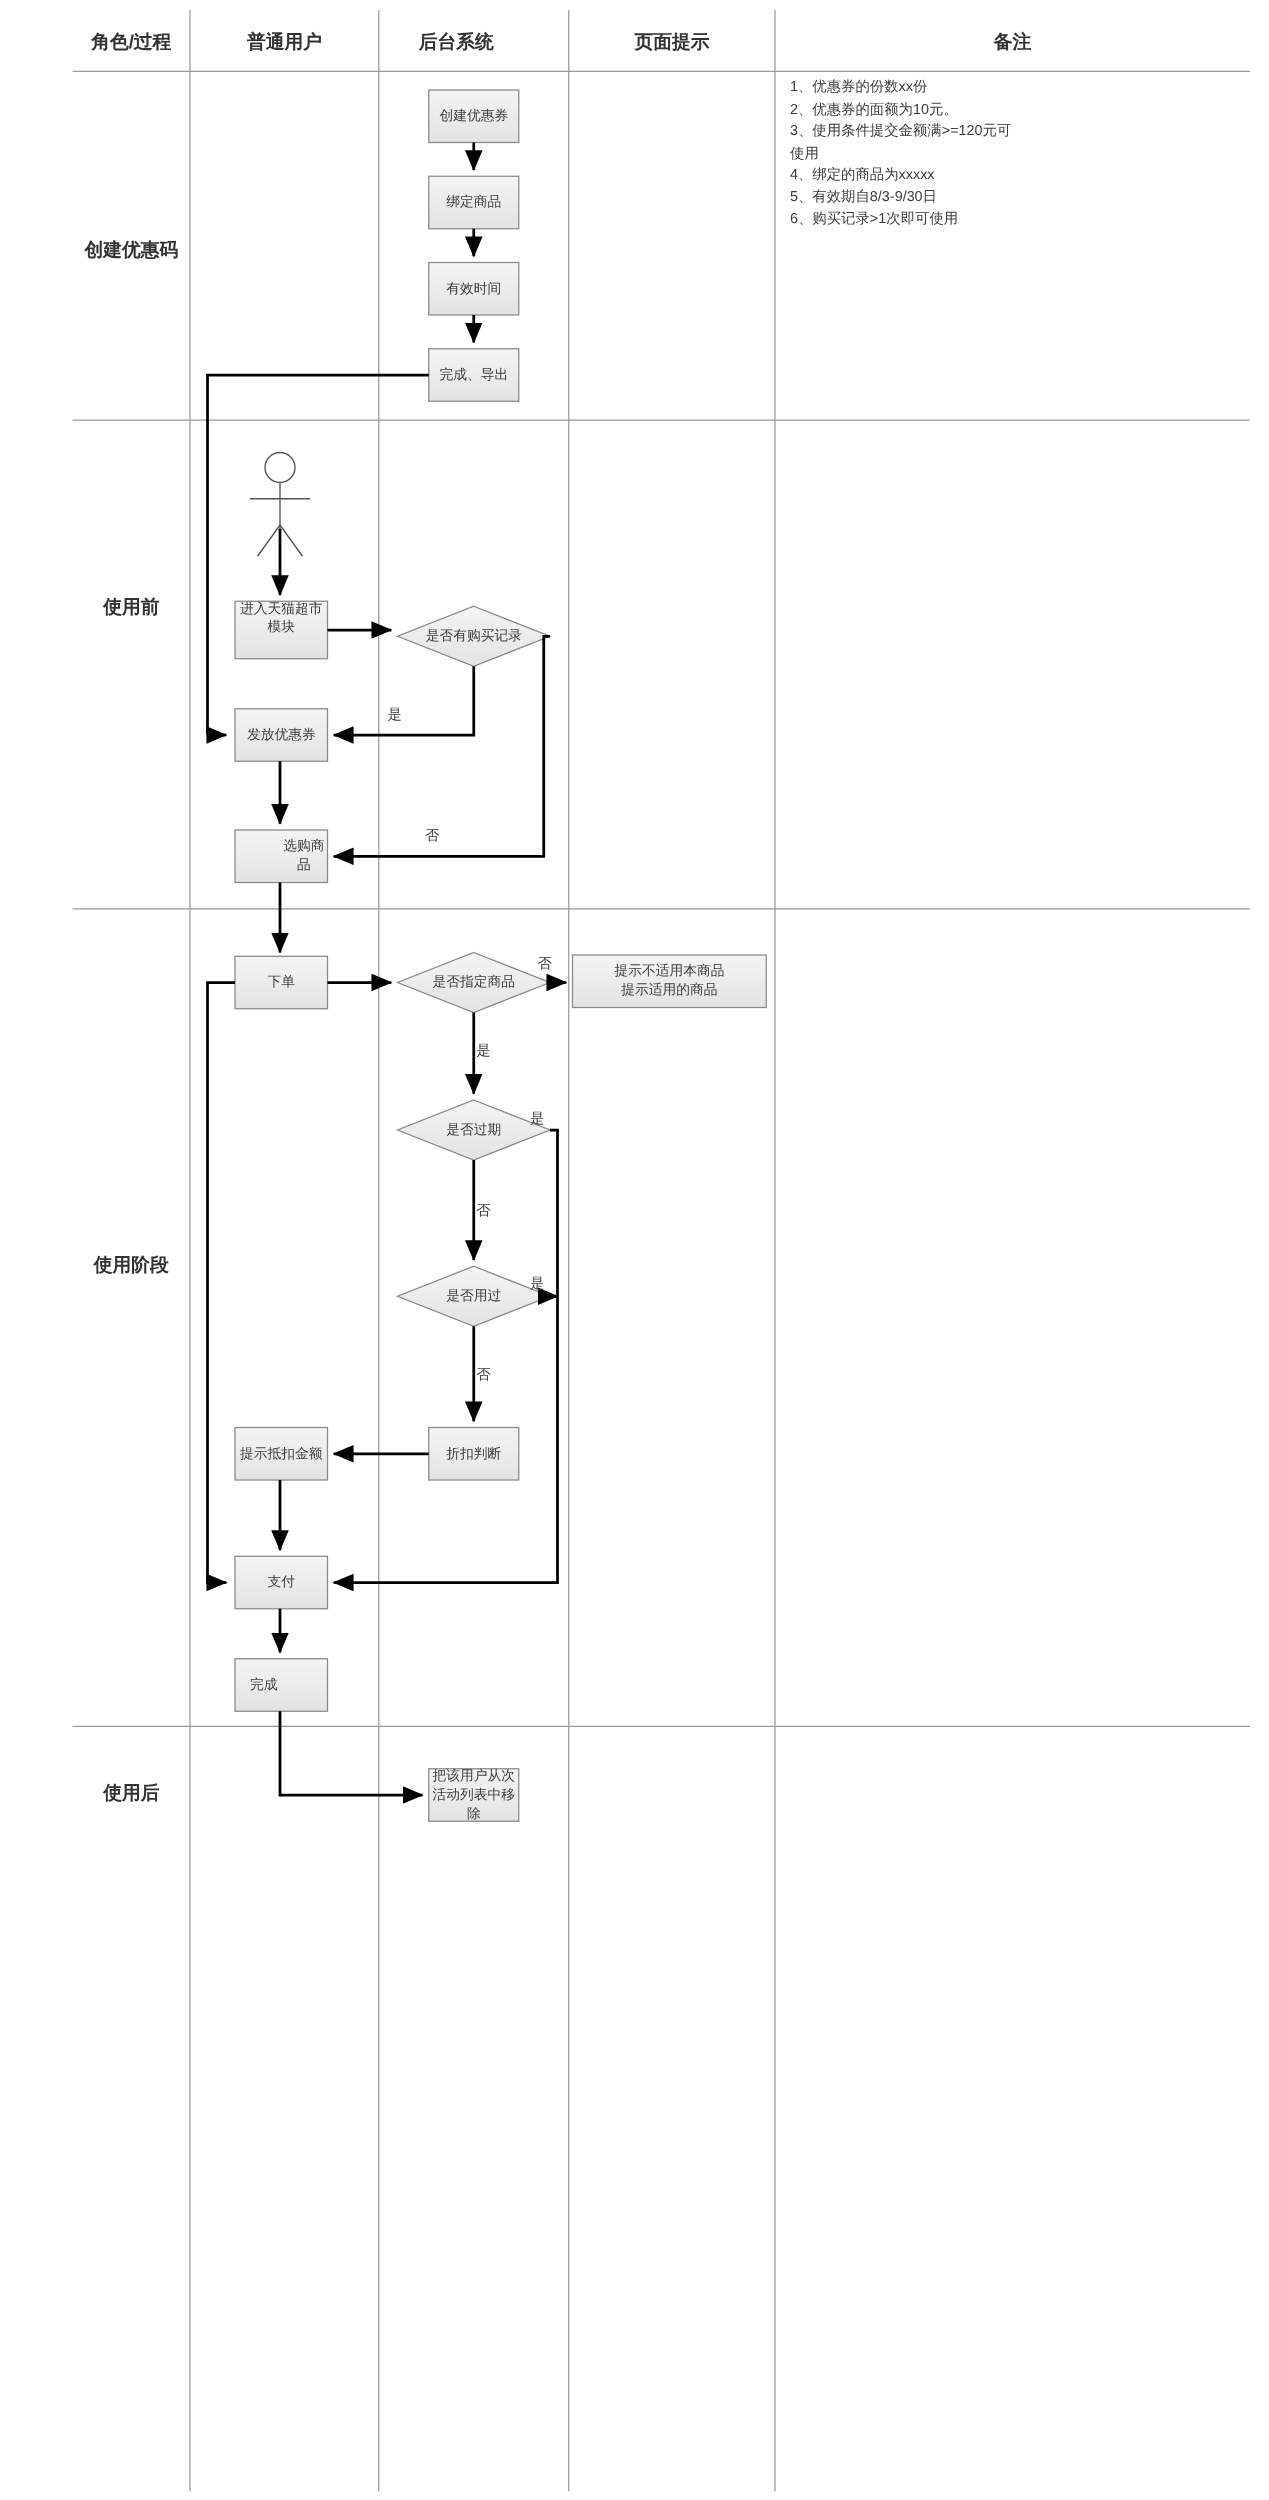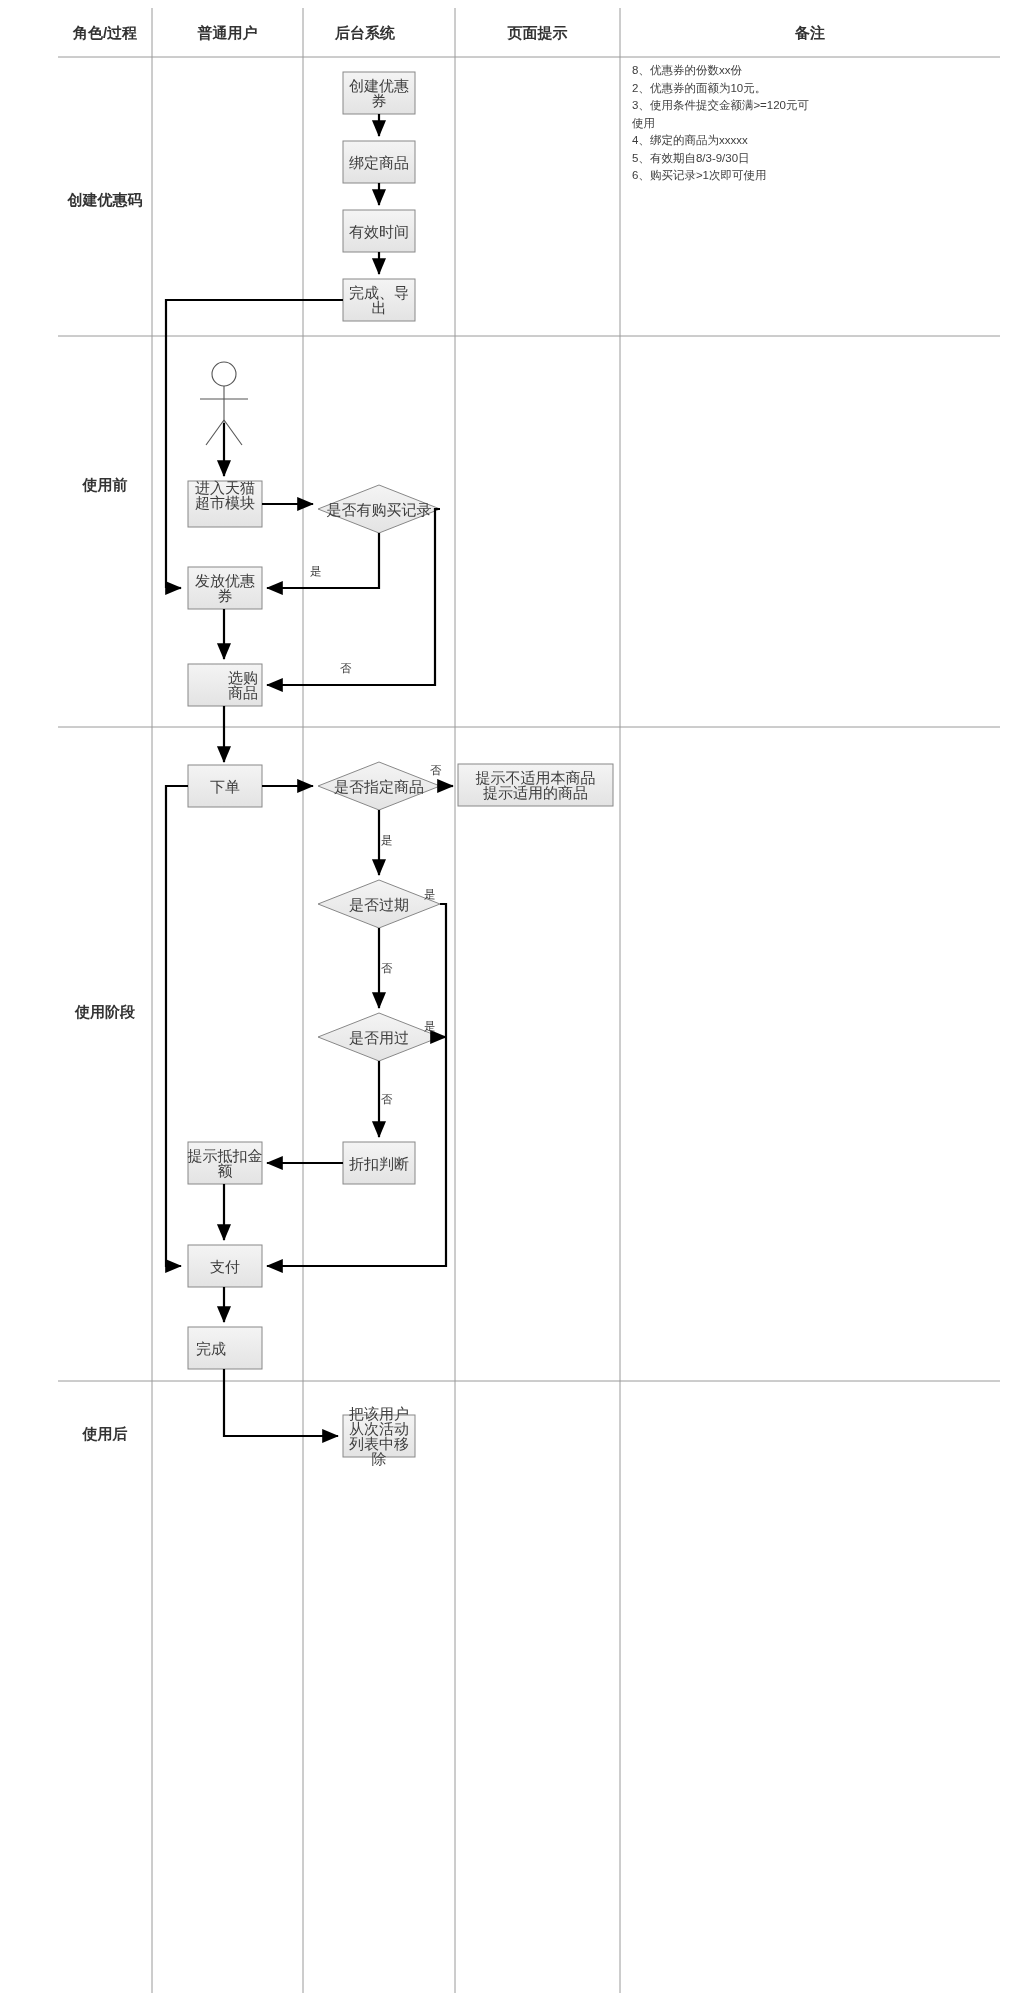--- a/index.html
+++ b/index.html
@@ -28,21 +28,21 @@
   .row-label {
     position: absolute;
     font-size: 15px;
     font-weight: bold;
     color: #333333;
     text-align: center;
     white-space: nowrap;
   }
   .node-label {
     position: absolute;
-    font-size: 15px;
+    font-size: 11px;
     color: #3d3d3d;
     text-align: center;
     line-height: 15px;
     display: flex;
     align-items: center;
     justify-content: center;
     pointer-events: none;
   }
   .edge-label {
     position: absolute;
@@ -215,21 +215,21 @@
   <div class="hdr-label" style="left:303px; top:24px; width:124px;">后台系统</div>
   <div class="hdr-label" style="left:455px; top:24px; width:165px;">页面提示</div>
   <div class="hdr-label" style="left:620px; top:24px; width:380px;">备注</div>
 
   <div class="row-label" style="left:58px; top:191px; width:94px;">创建优惠码</div>
   <div class="row-label" style="left:58px; top:476px; width:94px;">使用前</div>
   <div class="row-label" style="left:58px; top:1003px; width:94px;">使用阶段</div>
   <div class="row-label" style="left:58px; top:1425px; width:94px;">使用后</div>
 
   <div class="notes">
-    <div>8、优惠券的份数xx份</div>
+    <div>1、优惠券的份数xx份</div>
     <div>2、优惠券的面额为10元。</div>
     <div>3、使用条件提交金额满&gt;=120元可使用</div>
     <div>4、绑定的商品为xxxxx</div>
     <div>5、有效期自8/3-9/30日</div>
     <div>6、购买记录&gt;1次即可使用</div>
   </div>
 
   <div class="node-label" style="left:343px; top:72px; width:72px; height:42px;">创建优惠券</div>
   <div class="node-label" style="left:343px; top:141px; width:72px; height:42px;">绑定商品</div>
   <div class="node-label" style="left:343px; top:210px; width:72px; height:42px;">有效时间</div>

